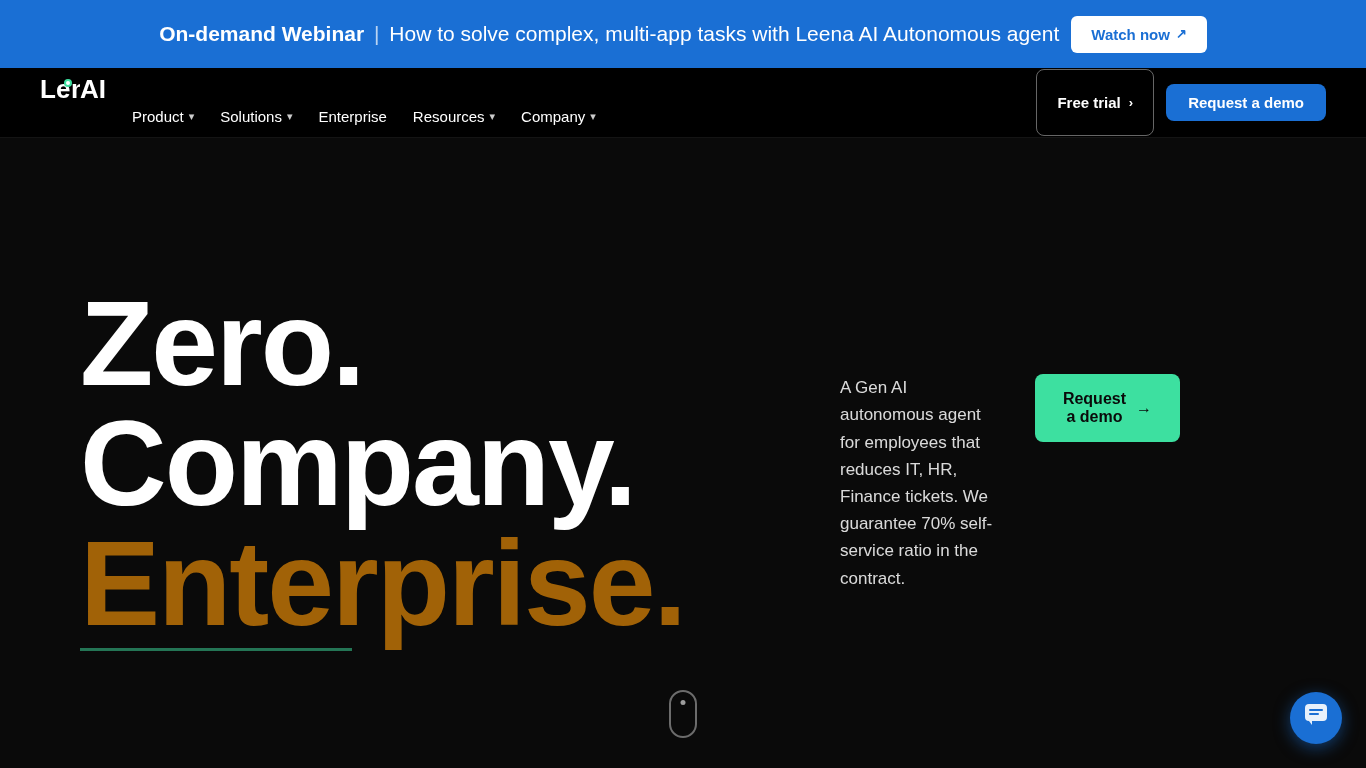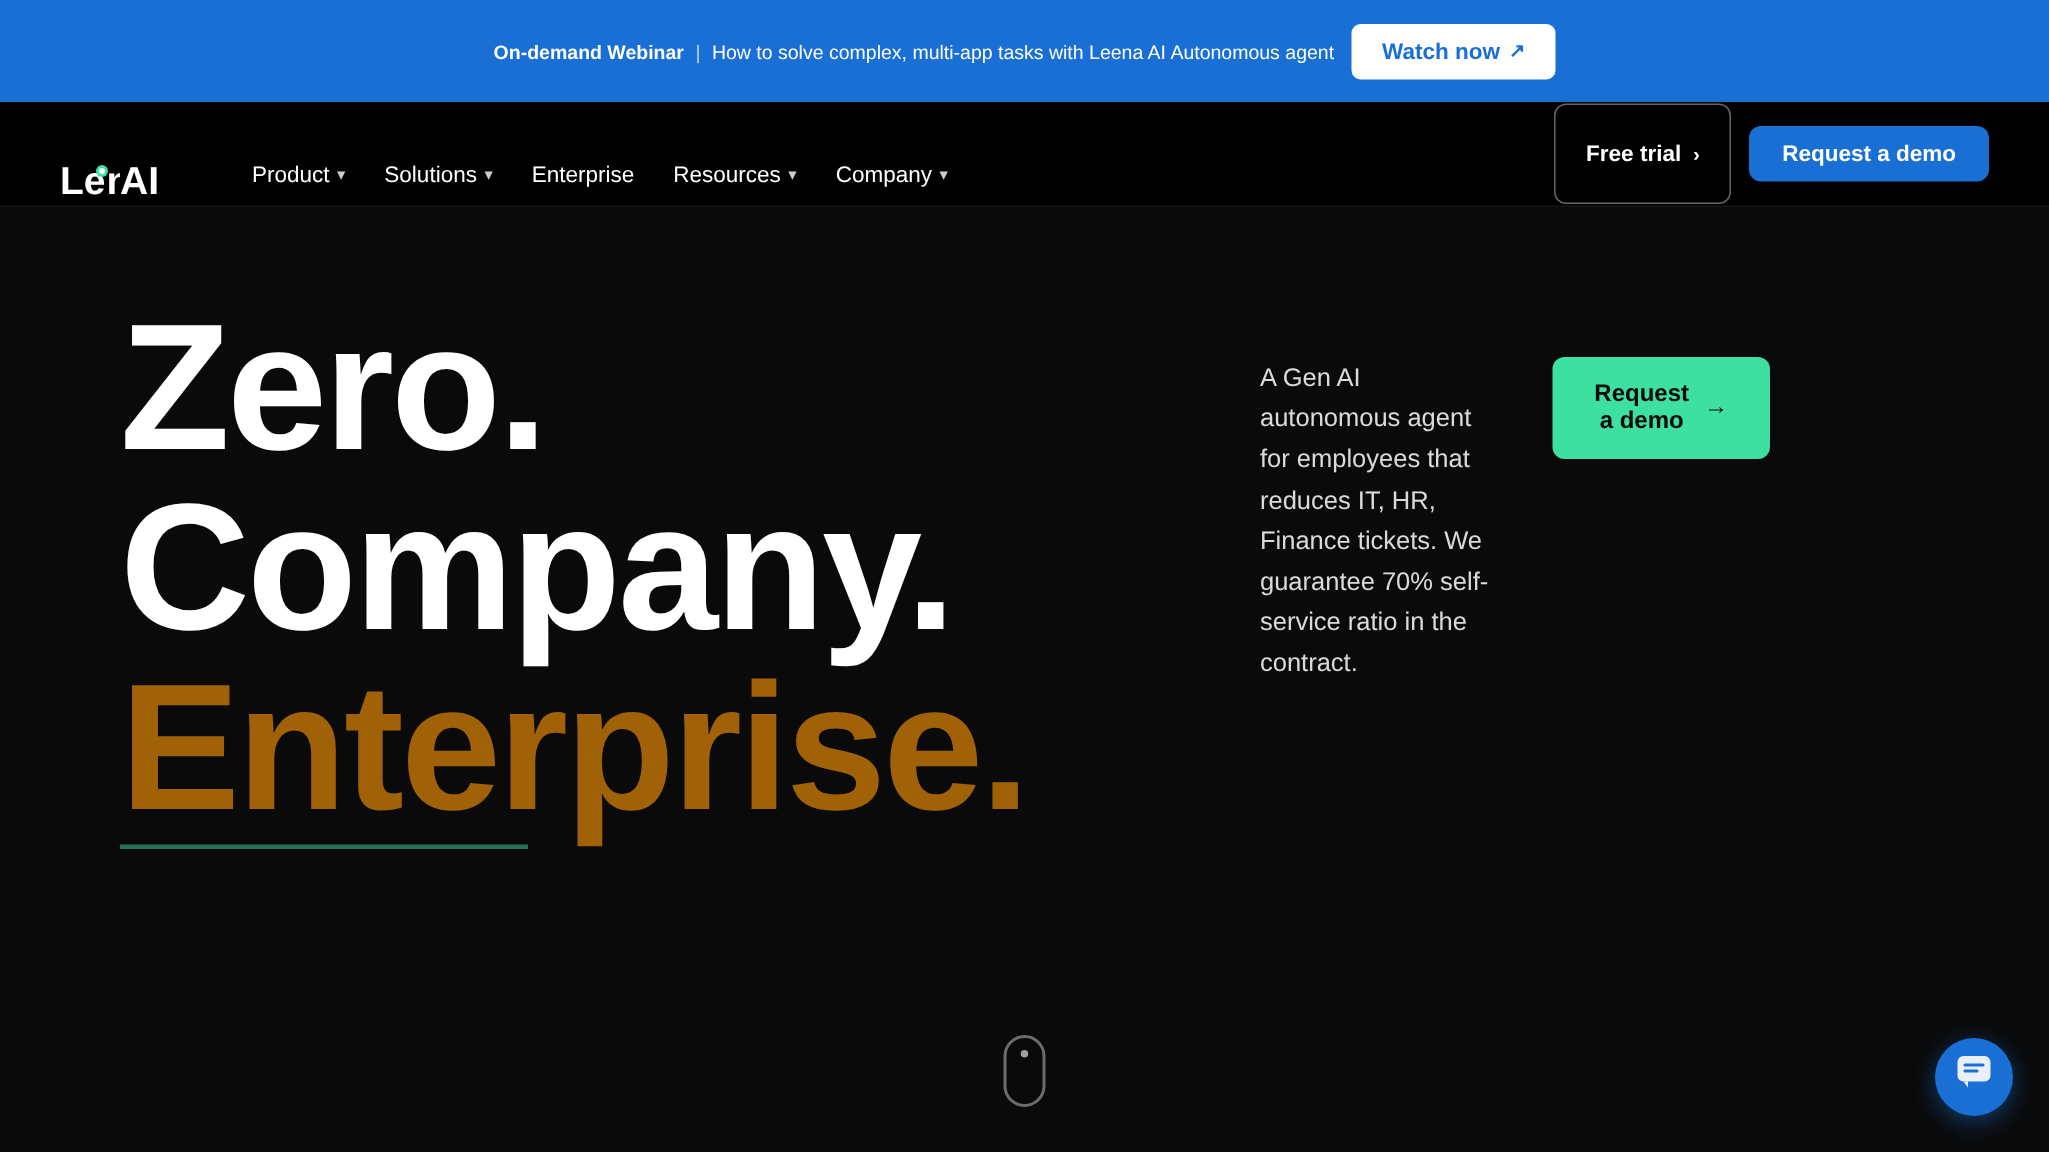--- a/index.html
+++ b/index.html
@@ -9,21 +9,21 @@
     .top-banner {
       background: #1a6fd4;
       display: flex;
       align-items: center;
       justify-content: center;
       gap: 12px;
       padding: 14px 20px;
       height: 68px;
     }
     .banner-text {
-      font-size: 13px;
+      font-size: 21px;
       color: #fff;
     }
     .banner-text strong { font-weight: 700; }
     .banner-separator { color: rgba(255,255,255,0.7); margin: 0 4px; }
     .watch-now-btn {
       background: #fff;
       color: #1a6fd4;
       border: none;
       border-radius: 6px;
       padding: 10px 20px;
@@ -42,22 +42,21 @@
       background: #000;
       display: flex;
       align-items: center;
       justify-content: space-between;
       padding: 0 40px;
       height: 70px;
       border-bottom: 1px solid rgba(255,255,255,0.08);
     }
     .nav-left {
       display: flex;
-      align-items: flex-end;
-      gap: 36px;
+      align-items: flex-start;
     }
     .logo {
       display: flex;
       align-items: center;
       gap: 6px;
       text-decoration: none;
     }
     .nav-links {
       display: flex;
       align-items: center;
@@ -106,20 +105,21 @@
       font-size: 15px;
       font-weight: 600;
       cursor: pointer;
     }
 
     
     .hero {
       background: #0a0a0a;
       min-height: 630px;
       display: flex;
+      align-items: center;
       padding: 60px 40px 40px 80px;
       position: relative;
     }
     .hero-left {
       flex: 1;
       max-width: 700px;
     }
     .hero-title {
       font-size: 120px;
       font-weight: 800;

